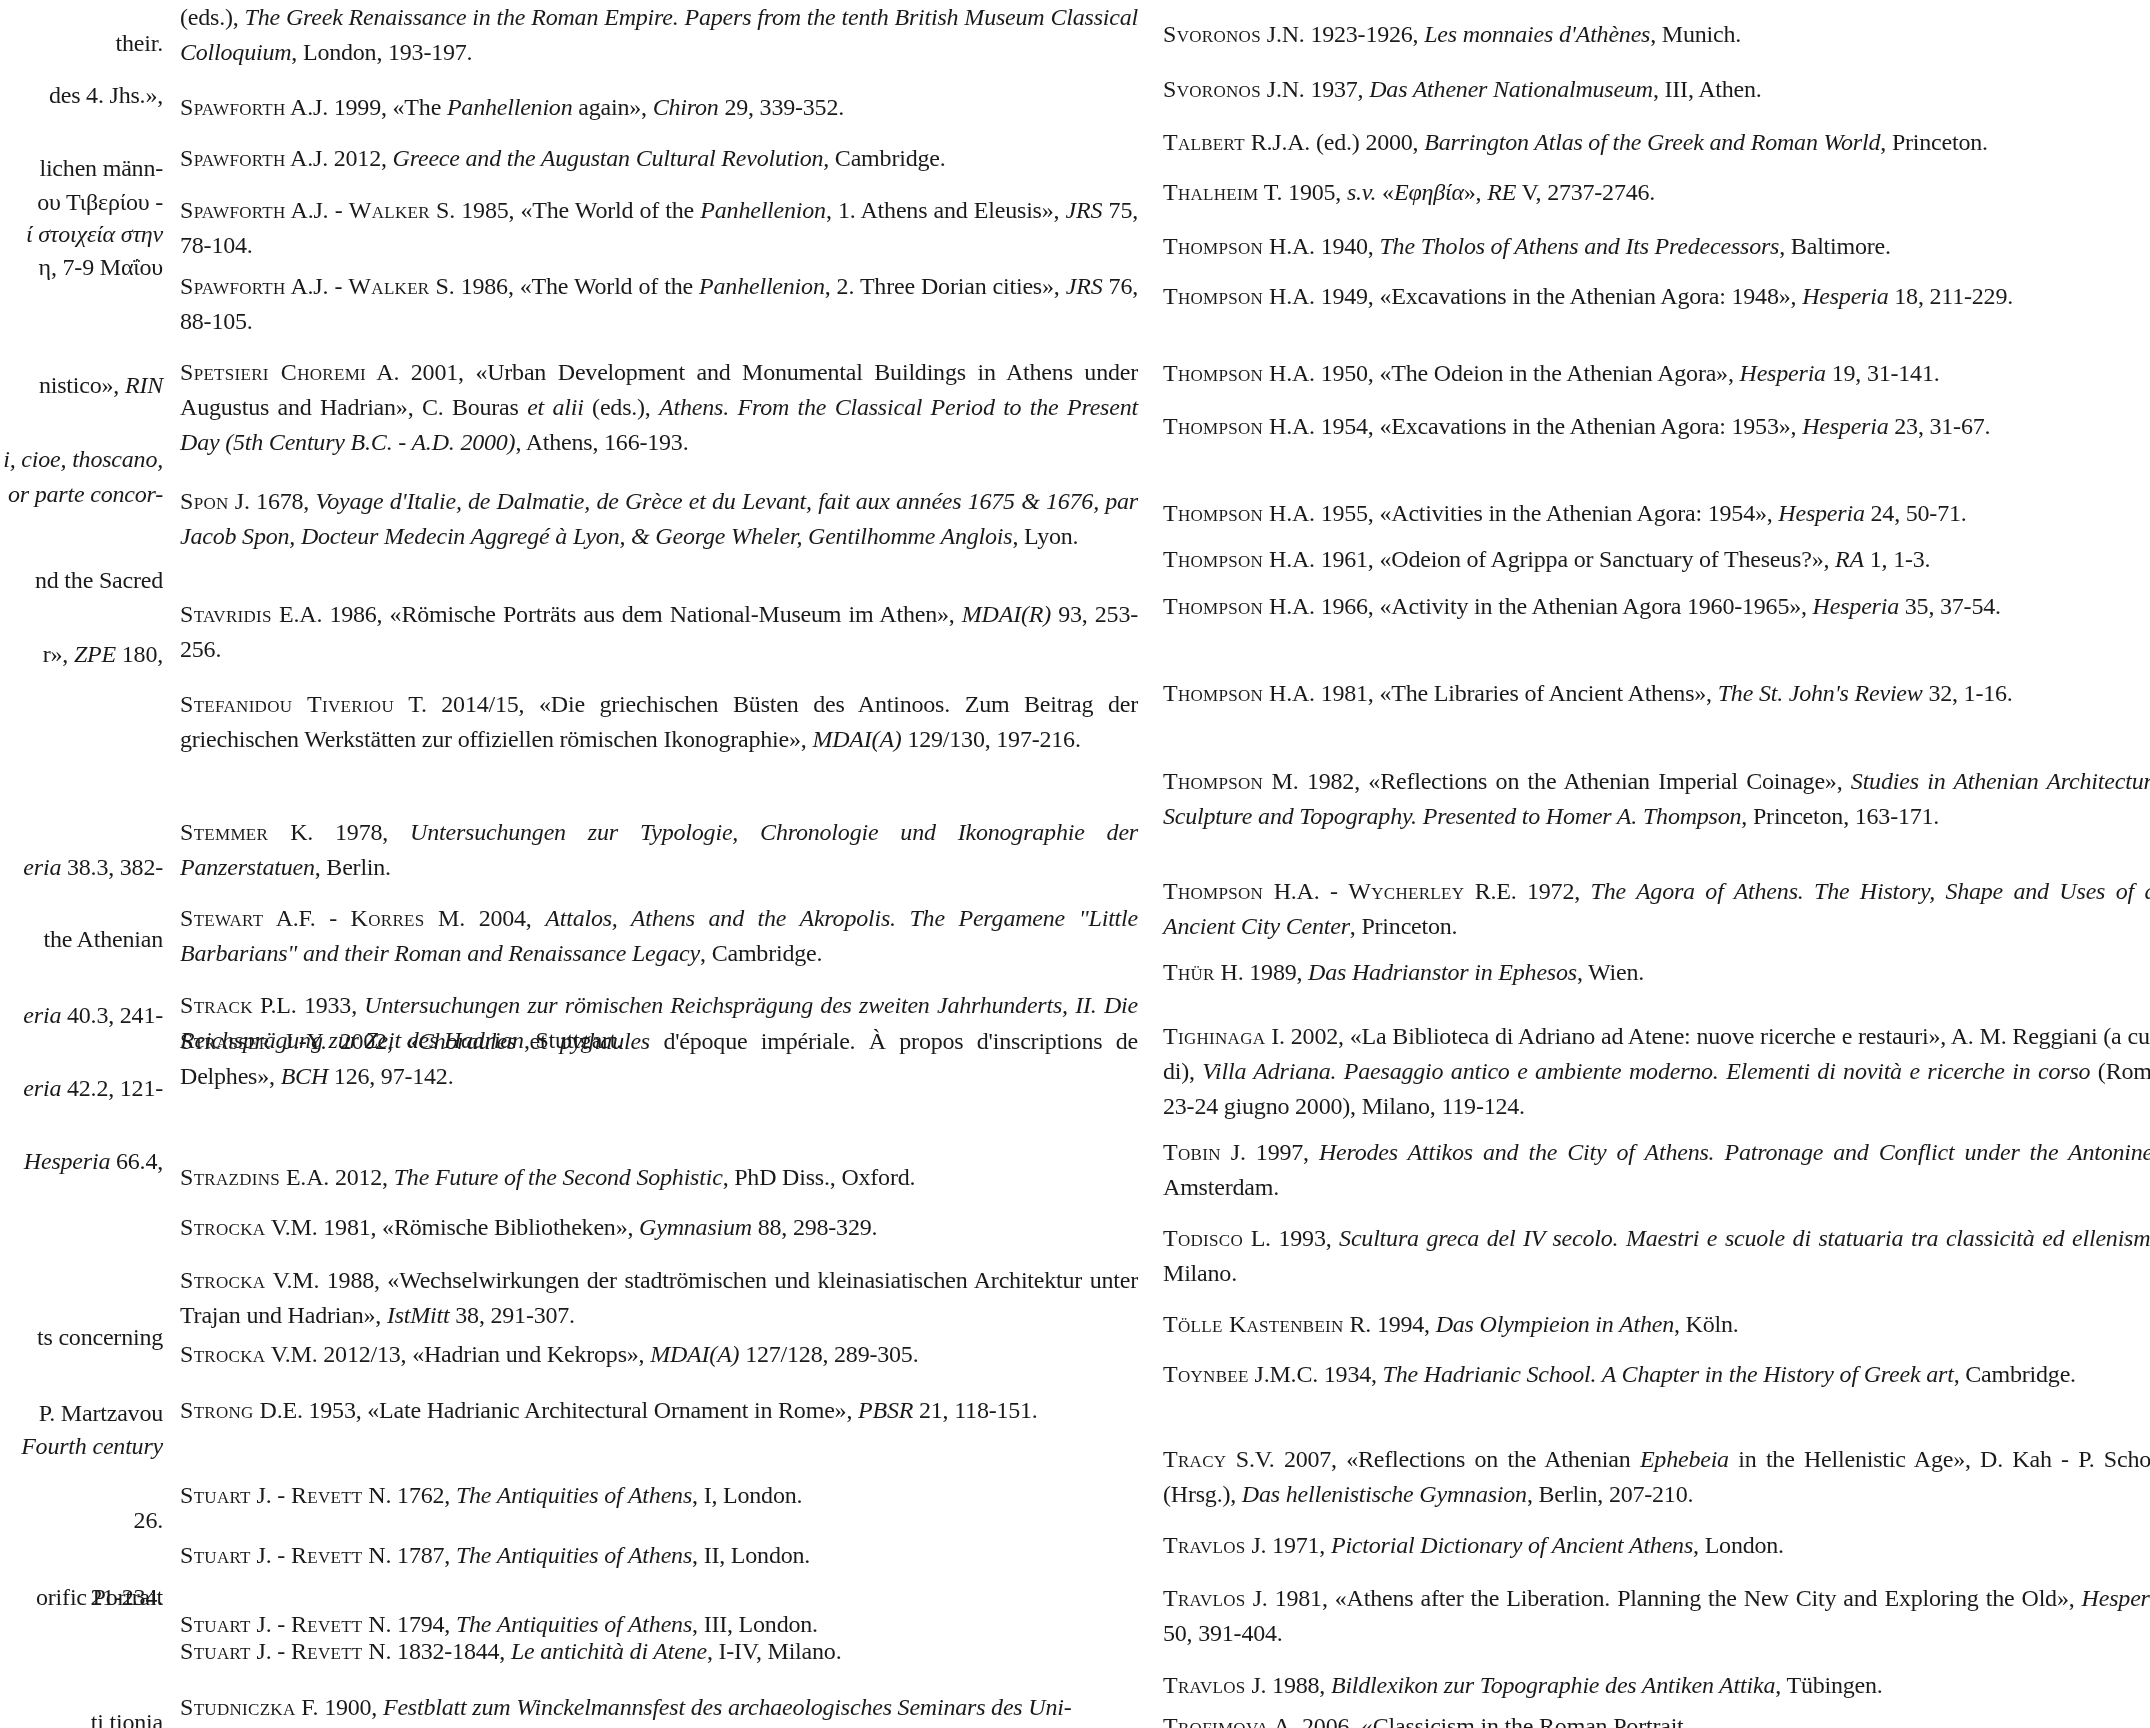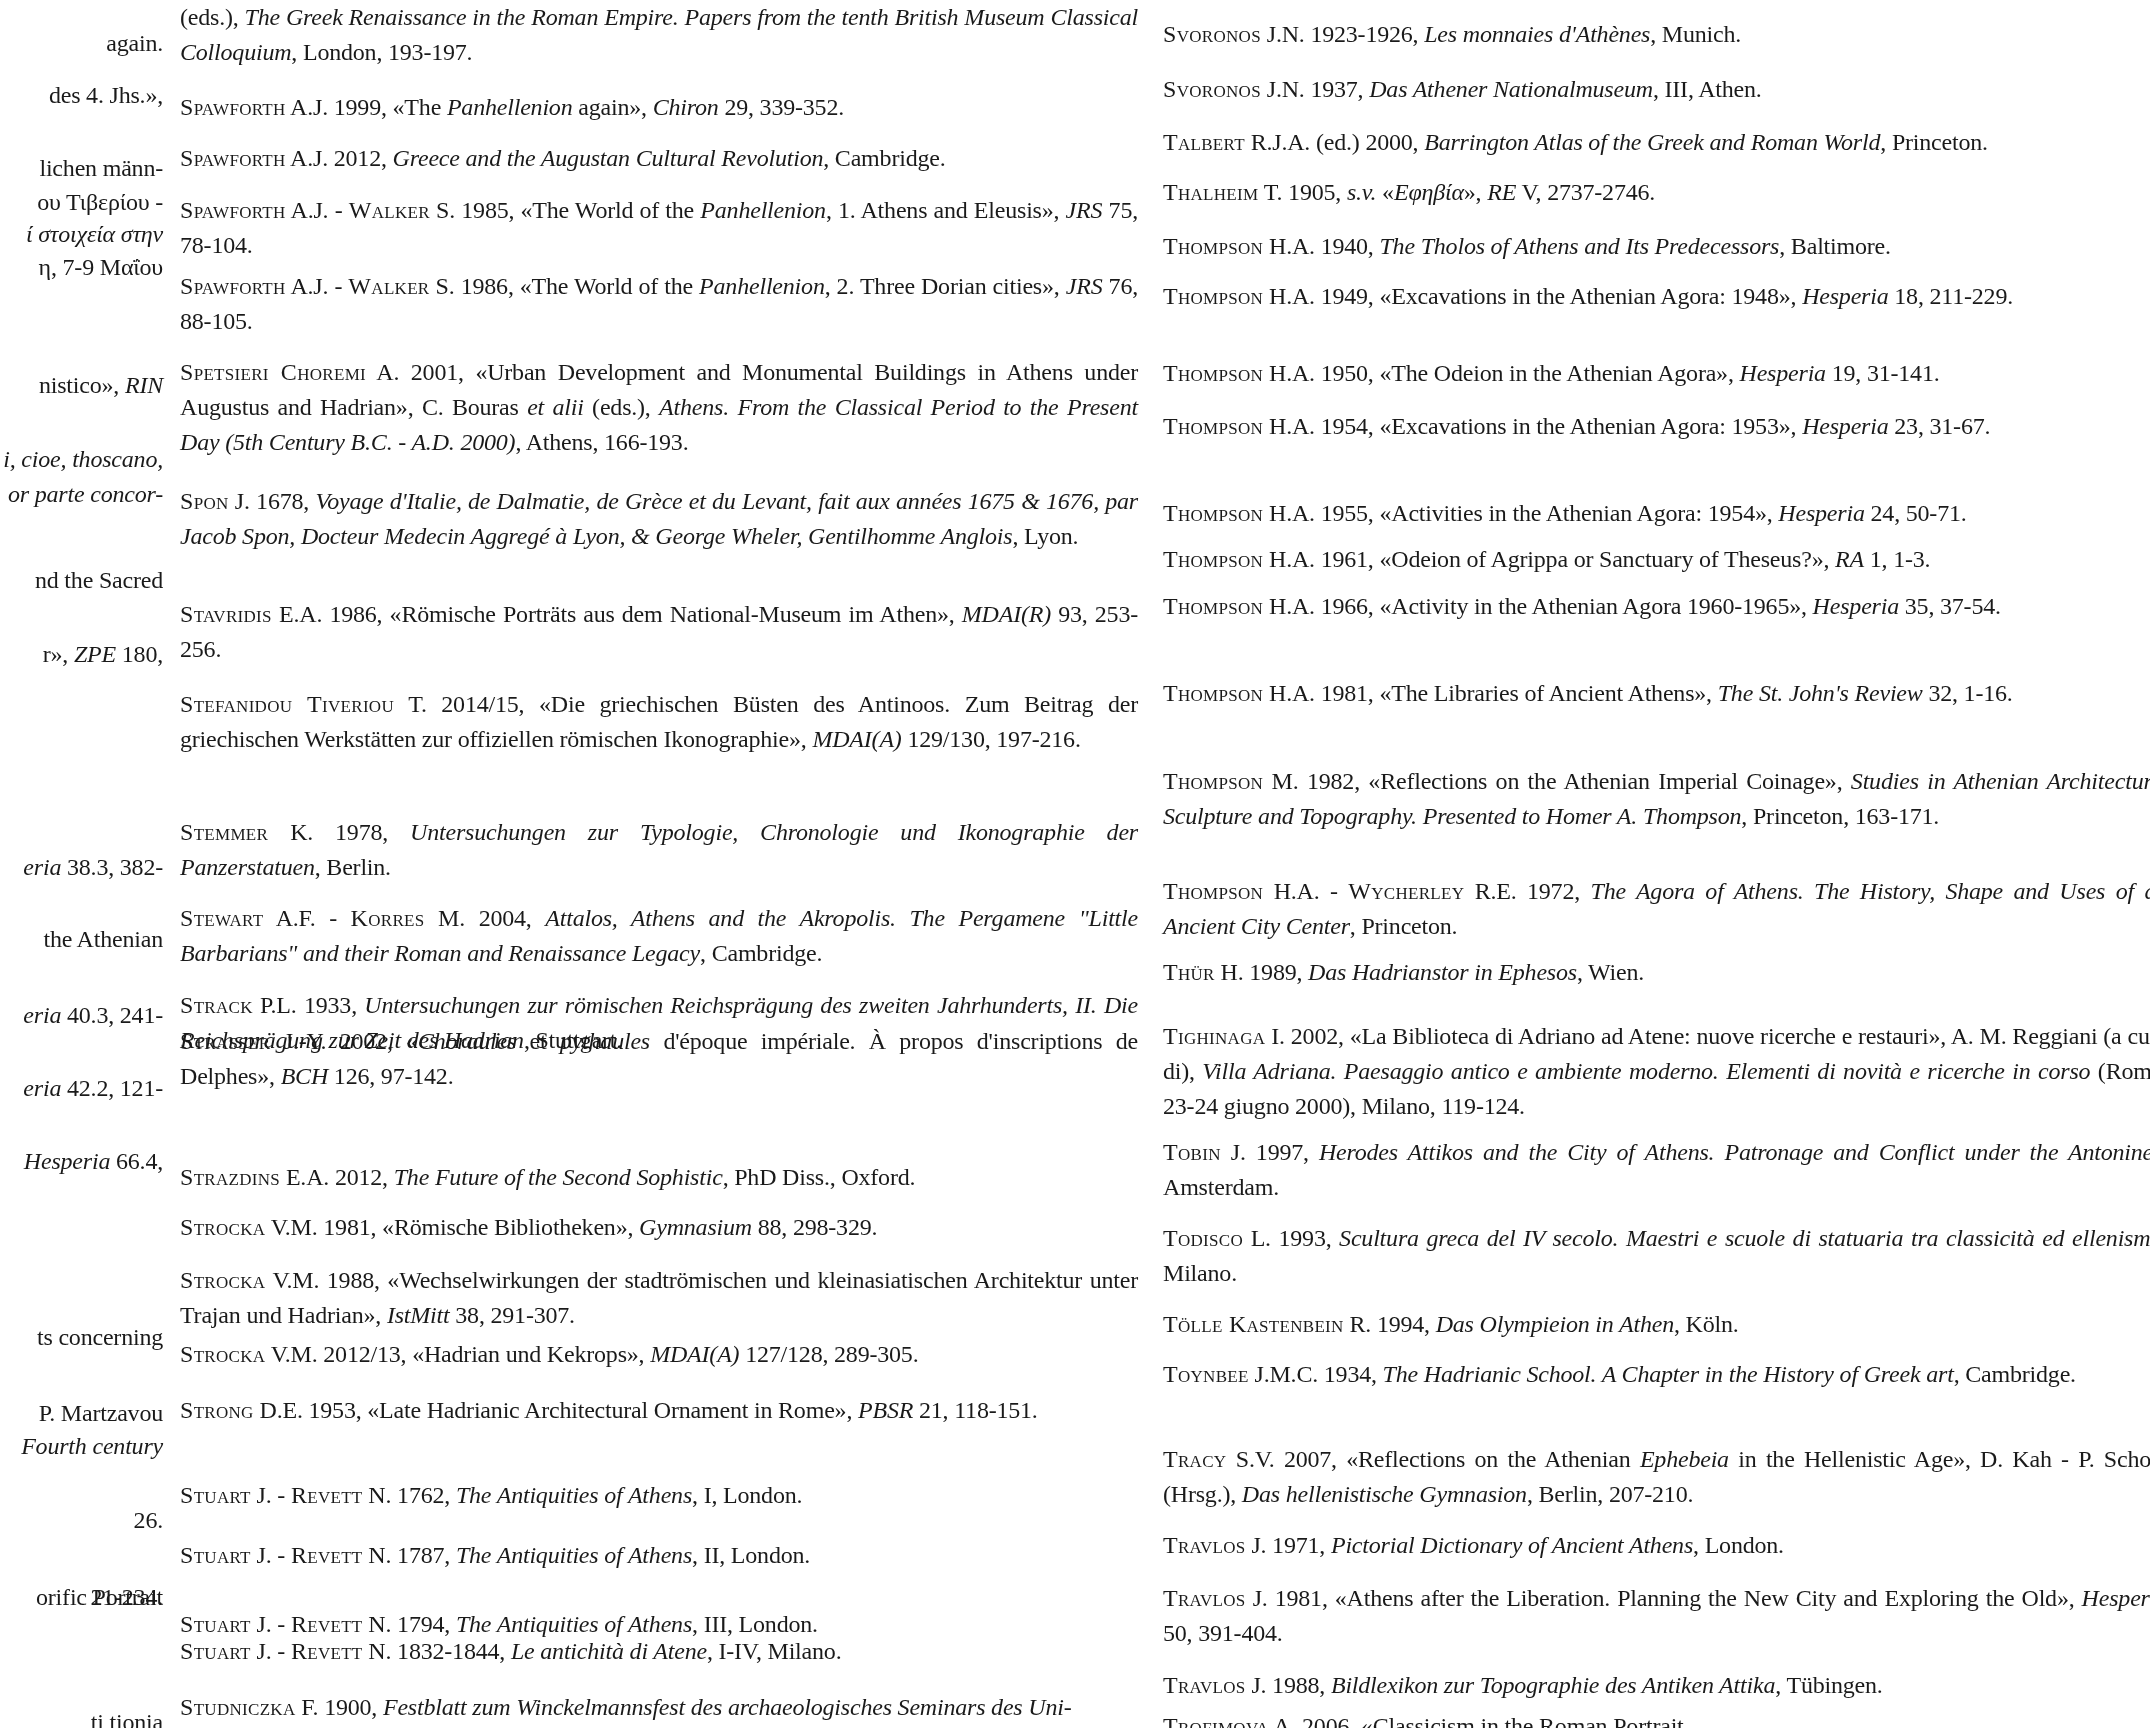--- a/index.html
+++ b/index.html
@@ -22,21 +22,21 @@
   .col-left .entry { text-align: right; text-align-last: right; white-space: nowrap; }
   .sc { font-variant: small-caps; letter-spacing: 0.3px; }
   .i { font-style: italic; }
   .n { font-style: normal; }
 </style>
 </head>
 <body>
 
 <div class="page">
   <div class="col col-left">
-      <div class="entry" style="top: 26px;"><span class="n">again.</span></div>
+      <div class="entry" style="top: 26px;"><span class="n">their.</span></div>
       <div class="entry" style="top: 78px;"><span class="n">des 4. Jhs.»,</span></div>
       <div class="entry" style="top: 151px; text-align: right;"><span class="n">lichen männ-</span></div>
       <div class="entry" style="top: 185px;"><span class="n">ου Τιβερίου -</span></div>
       <div class="entry" style="top: 217px;"><span class="i">ί στοιχεία στην</span></div>
       <div class="entry" style="top: 250px;"><span class="n">η, 7-9 Μαΐου</span></div>
       <div class="entry" style="top: 368px;"><span class="n">nistico», </span><span class="i">RIN</span></div>
       <div class="entry" style="top: 442px;"><span class="i">i, cioe, thoscano,</span></div>
       <div class="entry" style="top: 477px;"><span class="i">or parte concor-</span></div>
       <div class="entry" style="top: 563px;"><span class="n">nd the Sacred</span></div>
       <div class="entry" style="top: 637px;"><span class="n">r», </span><span class="i">ZPE</span><span class="n"> 180,</span></div>

